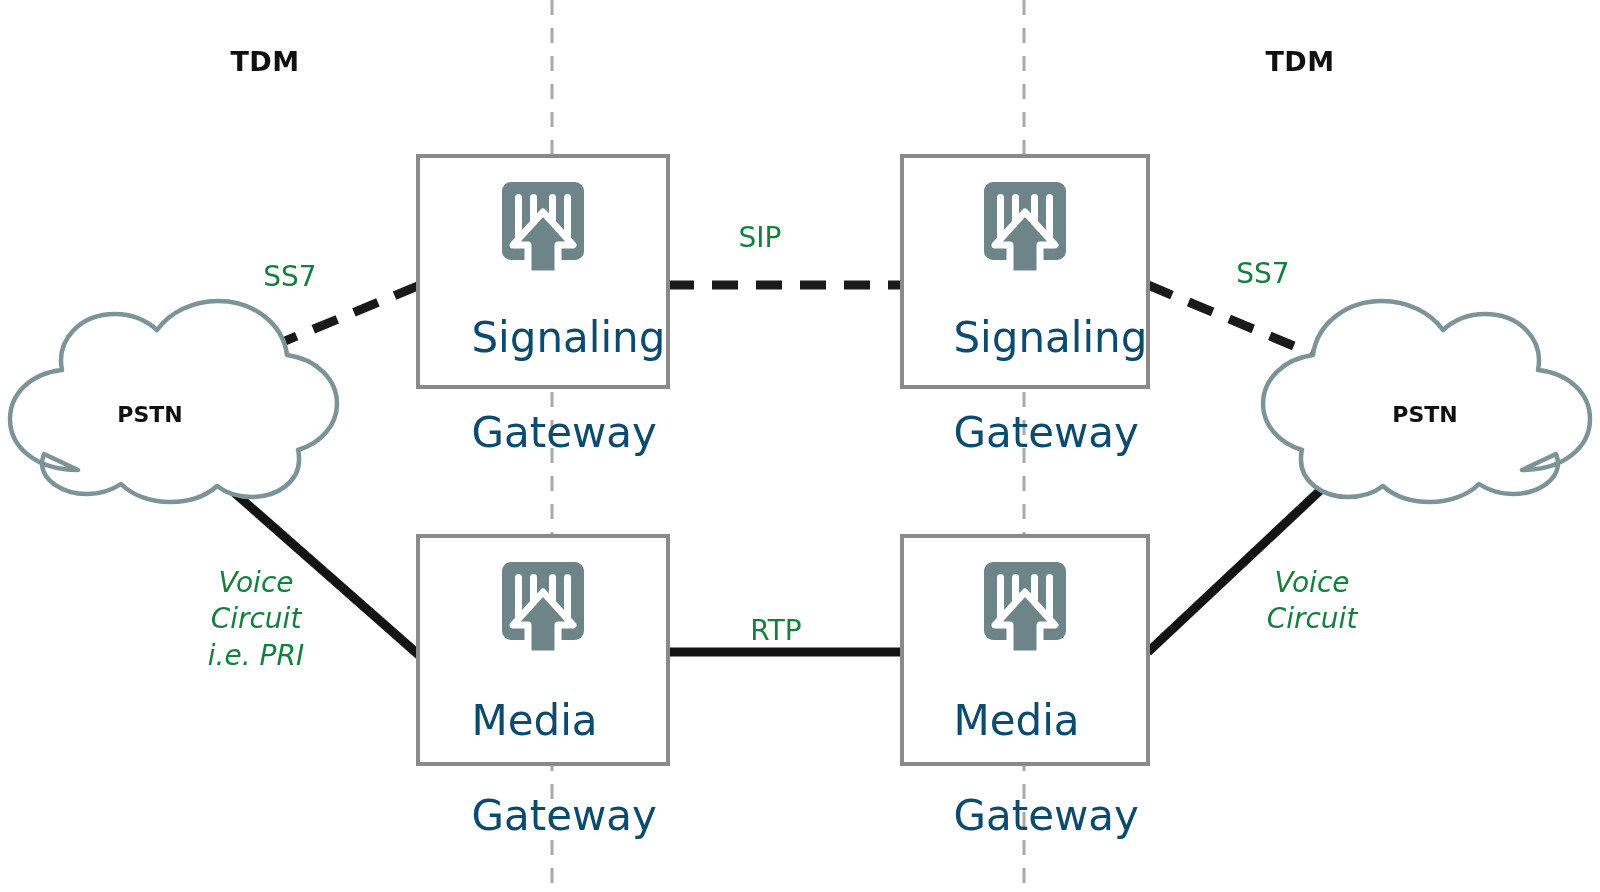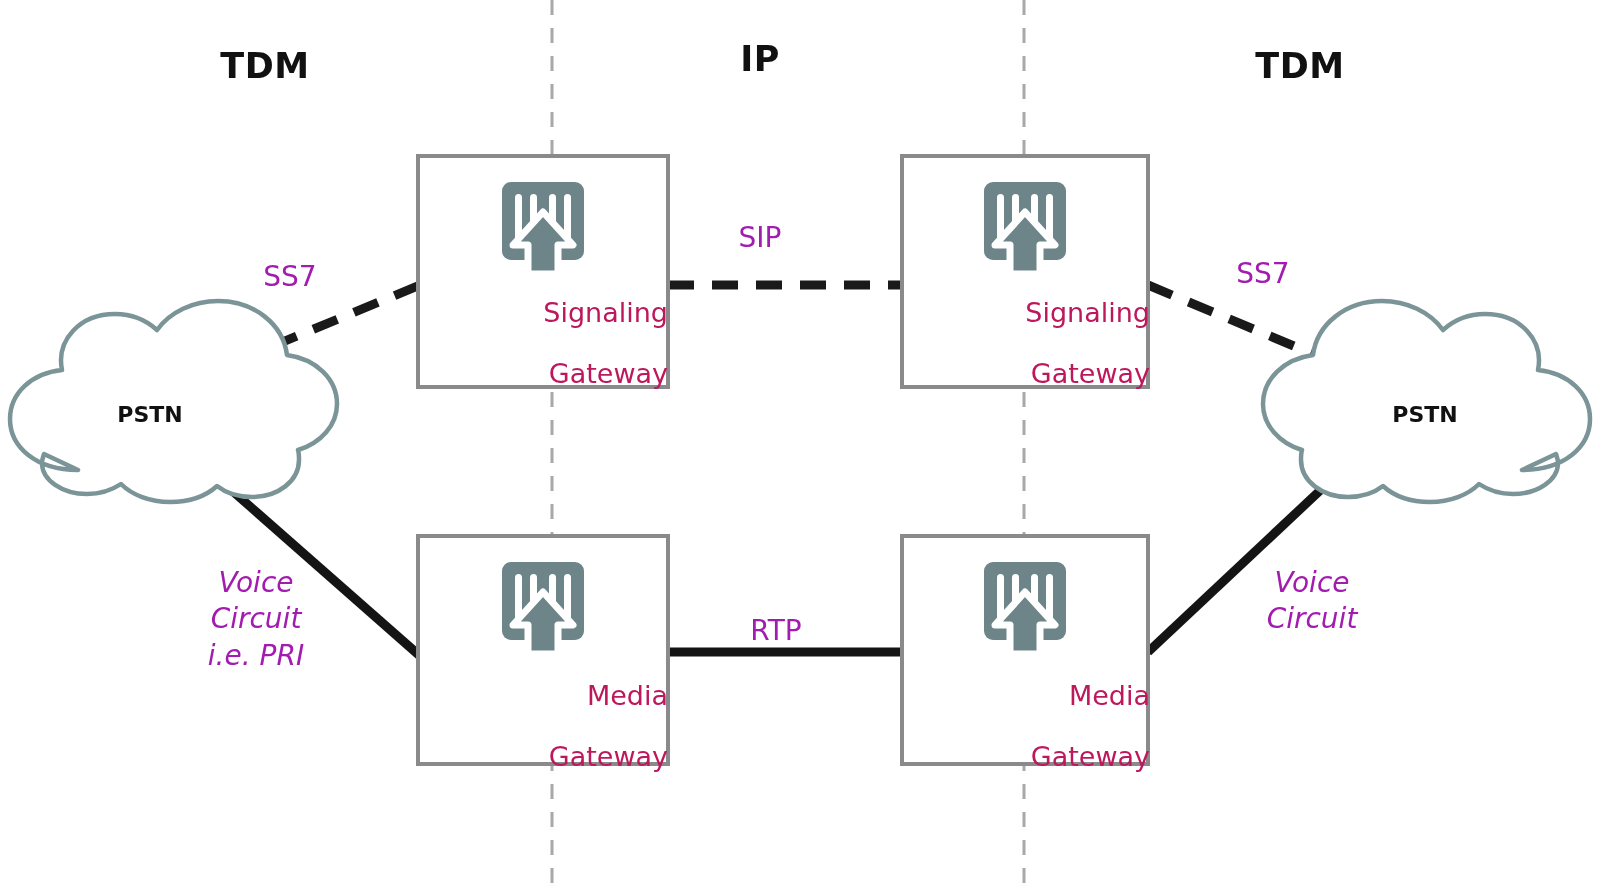--- a/index.html
+++ b/index.html
@@ -1,24 +1,24 @@
 <!DOCTYPE html>
 <html><head>
 <meta charset="utf-8">
 <style>
   html,body{margin:0;padding:0;background:#ffffff;}
   body{width:1600px;height:892px;overflow:hidden;
        font-family:"DejaVu Sans","Liberation Sans",sans-serif;}
   #stage{position:relative;width:1600px;height:892px;background:#fff;}
   #stage > svg{position:absolute;left:0;top:0;}
   .lbl{position:absolute;color:#111111;white-space:pre;line-height:1.12;}
-  .zone-lbl{font-weight:bold;font-size:35px;letter-spacing:.5px;text-align:center;}
+  .zone-lbl{font-weight:bold;font-size:27px;letter-spacing:.5px;text-align:center;}
   .cloud-lbl{font-weight:bold;font-size:22px;text-align:center;}
-  .node-lbl{font-size:27px;text-align:right;line-height:1.13;color:#be185d;}
-  .link-lbl{font-size:28px;text-align:center;color:#a21caf;}
+  .node-lbl{font-size:42px;text-align:left;line-height:1.13;color:#0c4a6e;}
+  .link-lbl{font-size:28px;text-align:center;color:#15803d;}
   .link-lbl.multi{line-height:1.30;font-style:italic;}
 </style>
 </head>
 <body>
 
 <div id="stage">
 
   <svg width="1600" height="892" viewBox="0 0 1600 892">
 
     <line x1="552" y1="0" x2="552" y2="892" stroke="#a8a8a8" stroke-width="3" stroke-dasharray="15 13"></line>
@@ -111,21 +111,20 @@
     </g>
     <g>
       <use href="#gateway-glyph" x="502" y="562"></use>
     </g>
     <g>
       <use href="#gateway-glyph" x="984" y="562"></use>
     </g>
   </svg>
 
   <div class="lbl zone-lbl" style="left:165px;top:47px;width:200px;">TDM</div>
-  <div class="lbl zone-lbl" style="left:680px;top:40px;width:160px;">IP</div>
   <div class="lbl zone-lbl" style="left:1200px;top:47px;width:200px;">TDM</div>
 
   <div class="lbl cloud-lbl" style="left:50px;top:403px;width:200px;">PSTN</div>
   <div class="lbl cloud-lbl" style="left:1325px;top:403px;width:200px;">PSTN</div>
 
   <div class="lbl node-lbl" style="left:418px;top:267px;width:250px;">
     <span>Signaling</span><br>
     <span>Gateway</span>
   </div>
 

